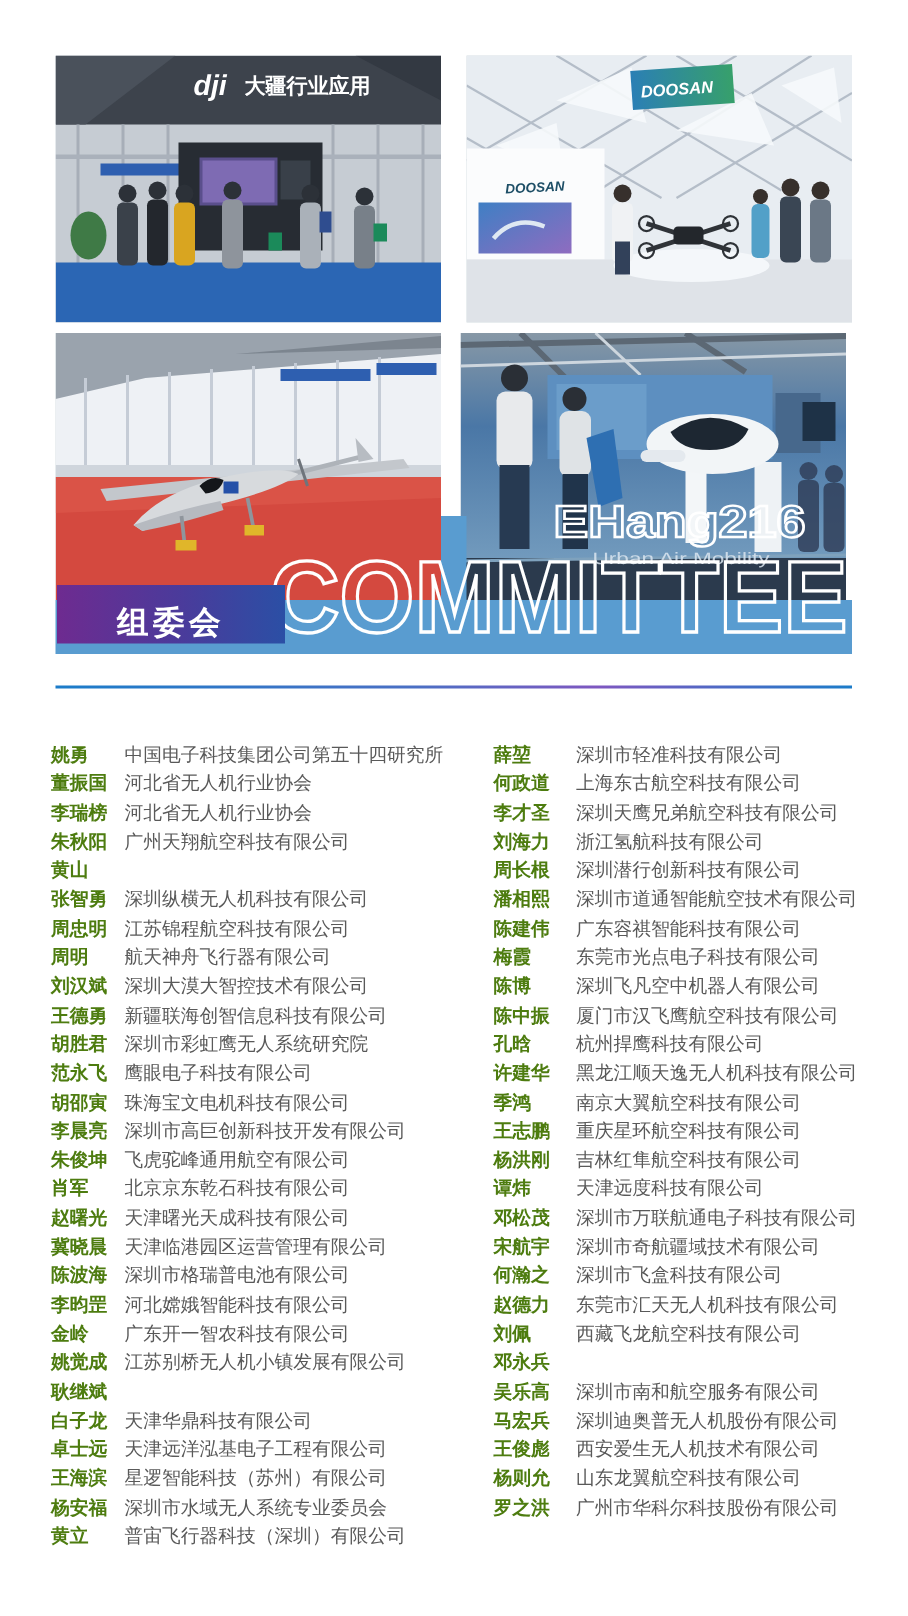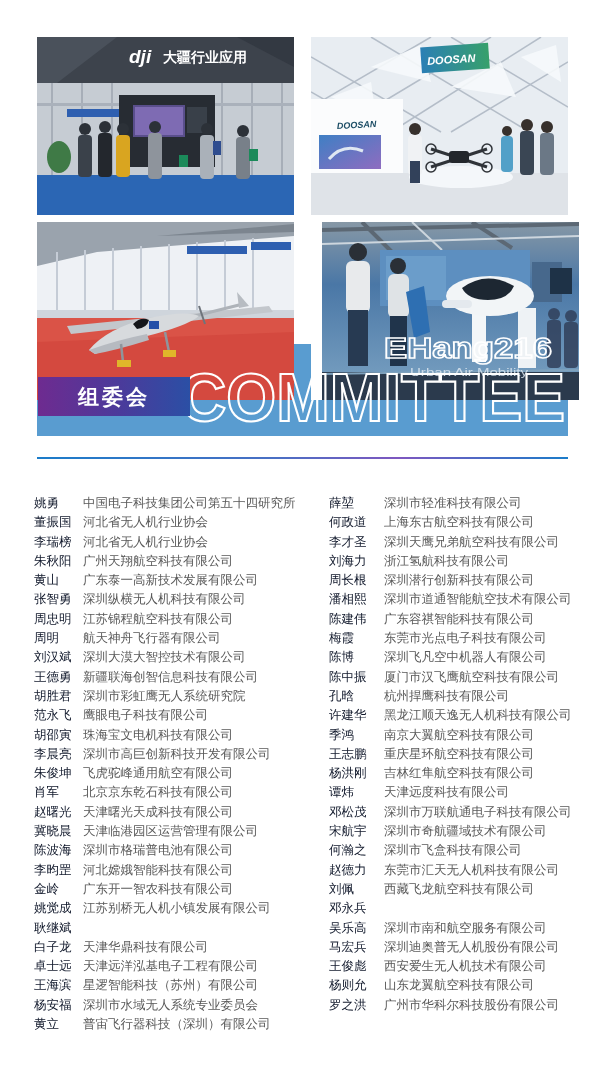--- a/index.html
+++ b/index.html
@@ -5,42 +5,42 @@
   html,body{margin:0;padding:0;background:#ffffff;}
   body{font-family:"Liberation Sans","DejaVu Sans",sans-serif;}
   .page{position:relative;width:605px;height:1077px;background:#ffffff;overflow:hidden;margin:0 auto;}
 
   
   .photo{position:absolute;width:257px;height:178px;overflow:hidden;background:#d7dde3;}
   .photo svg{display:block;width:100%;height:100%;}
   .photo-1{left:37px;top:37px;}
   .photo-2{left:311px;top:37px;}
   .photo-3{left:37px;top:222px;}
-  .photo-4{left:322px;top:222px;}
+  .photo-4{left:307px;top:222px;}
 
   
   .gap-strip{position:absolute;left:294px;top:344px;width:17px;height:56px;background:#599cd0;}
   .band{position:absolute;left:37px;top:400px;width:531px;height:36px;background:#599cd0;}
-  .purple-box{position:absolute;left:38px;top:377px;width:152px;height:39px;
+  .purple-box{position:absolute;left:38px;top:390px;width:152px;height:39px;
     background:linear-gradient(90deg,#6e2b90 0%,#4a3b9b 55%,#2b4fa5 100%);
-    display:flex;align-items:center;justify-content:center;}
+    display:flex;align-items:flex-end;justify-content:center;}
   .purple-box span{color:#ffffff;font-size:21px;font-weight:bold;letter-spacing:3px;}
   .committee-svg{position:absolute;left:175px;top:362px;width:400px;height:72px;overflow:visible;}
 
   
   .divider{position:absolute;left:37px;top:457px;width:531px;height:2px;
     background:linear-gradient(90deg,#1b7cc9 0%,#4a6fc4 45%,#7e57c0 68%,#1b7cc9 100%);}
 
   
   .list{position:absolute;top:494px;left:0;width:605px;}
   .col{position:absolute;top:0;}
   .col-left{left:34px;width:262px;}
   .col-right{left:305px;width:266px;}
   .row{display:flex;height:19.3px;line-height:19.3px;font-size:12.5px;color:#595959;white-space:nowrap;}
-  .row .name{flex:0 0 49px;font-weight:normal;color:#0f172a;}
+  .row .name{flex:0 0 49px;font-weight:bold;color:#4d7c0f;}
   .col-right .row .name{flex-basis:55px;margin-left:24px;}
   .row .org{flex:1;}
 
   text{font-family:"Liberation Sans","DejaVu Sans",sans-serif;}
 </style>
 </head>
 <body>
 
 <div class="page">
 
@@ -298,21 +298,20 @@
       <span class="org">河北省无人机行业协会</span>
     </div>
 
     <div class="row">
       <span class="name">朱秋阳</span>
       <span class="org">广州天翔航空科技有限公司</span>
     </div>
 
     <div class="row">
       <span class="name">黄山</span>
-      <span class="org">广东泰一高新技术发展有限公司</span>
     </div>
 
     <div class="row">
       <span class="name">张智勇</span>
       <span class="org">深圳纵横无人机科技有限公司</span>
     </div>
 
     <div class="row">
       <span class="name">周忠明</span>
       <span class="org">江苏锦程航空科技有限公司</span>

